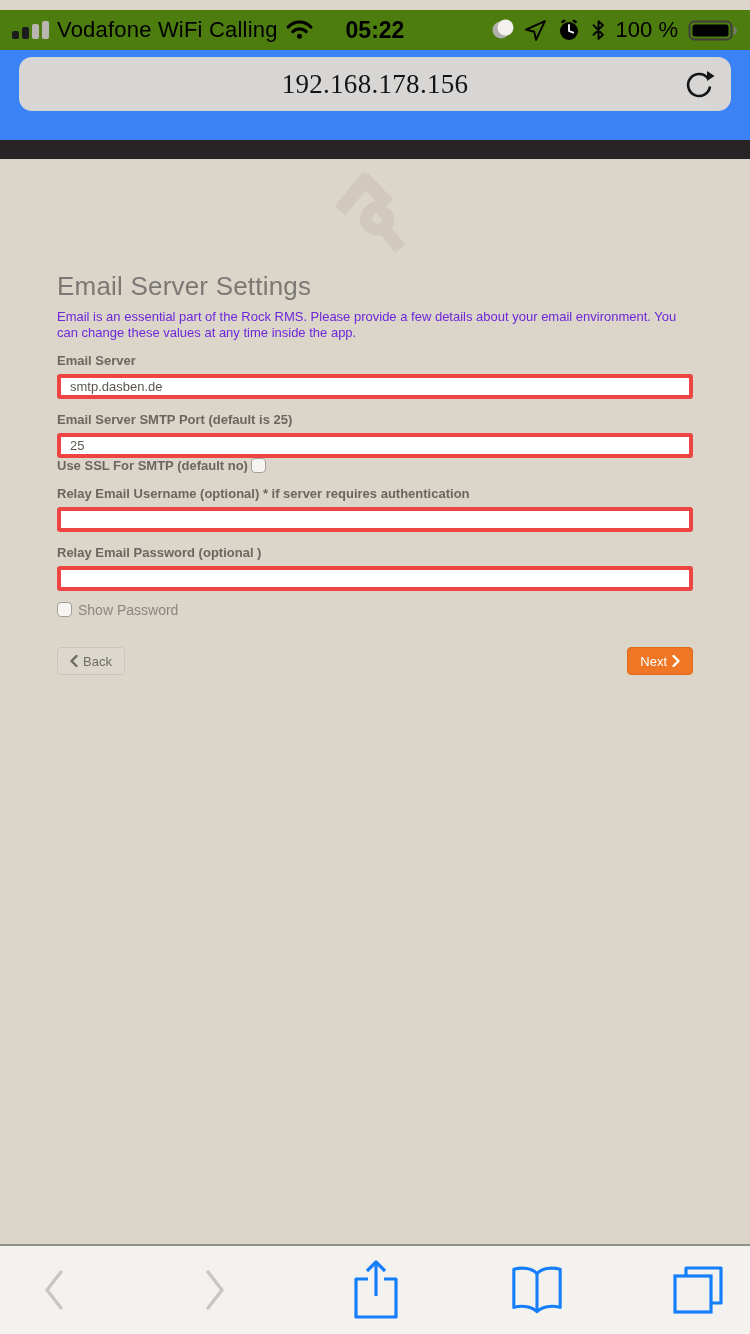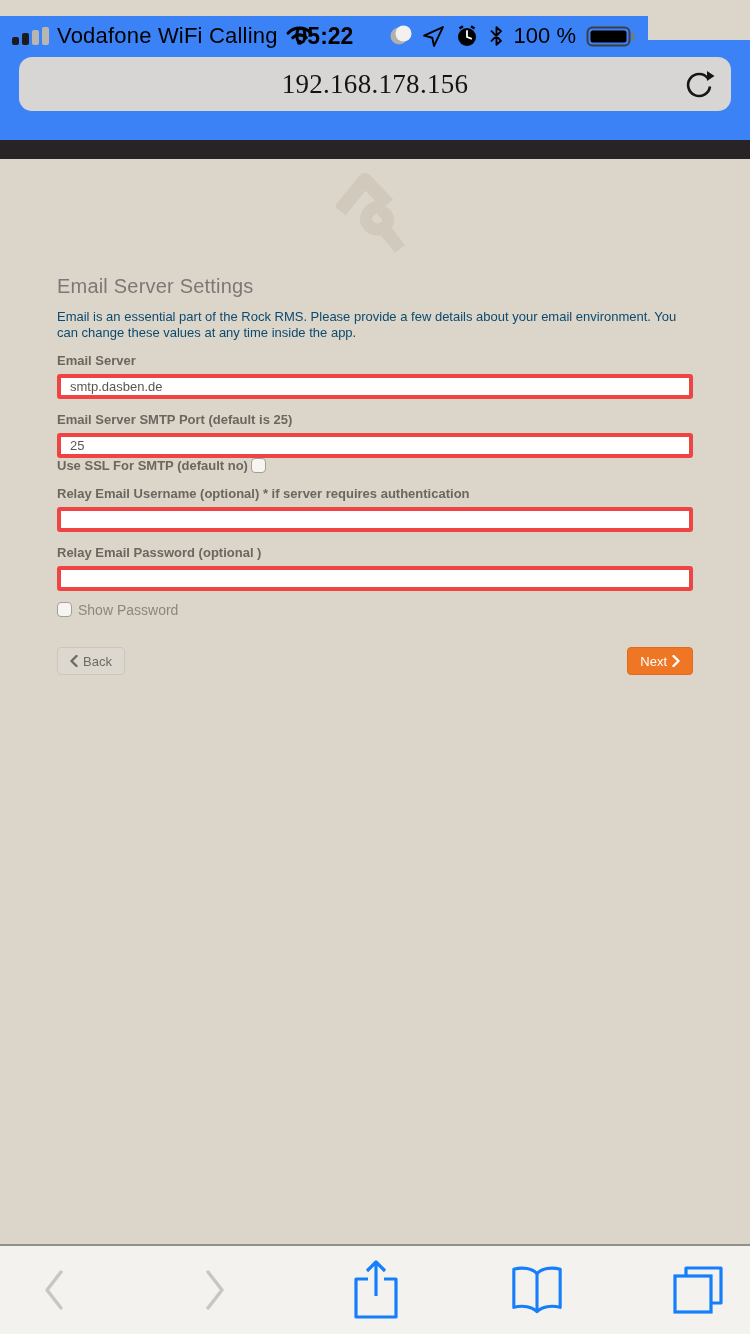--- a/index.html
+++ b/index.html
@@ -5,22 +5,22 @@
   * { margin:0; padding:0; box-sizing:border-box; }
   html,body { background:#555; }
   .phone {
     position:relative; width:750px; height:1334px; margin:0 auto;
     background:#dcd5ca; overflow:hidden;
     font-family:"Liberation Sans", sans-serif;
   }
 
   
   .status-bar {
-    position:absolute; top:16px; left:0; width:648px; height:40px;
-    background:#3b82f6; display:flex; align-items:center;
+    position:absolute; top:10px; left:0; width:750px; height:40px;
+    background:#4d7c0f; display:flex; align-items:center;
     padding:0 12px; z-index:5;
   }
   .sb-left { display:flex; align-items:center; gap:8px; }
   .signal { display:flex; align-items:flex-end; gap:3px; height:20px; padding-bottom:1px; }
   .signal i { display:block; width:7px; border-radius:2px; }
   .sb1 { height:8px;  background:#1c1c1e; }
   .sb2 { height:12px; background:#1c1c1e; }
   .sb3 { height:15px; background:#b9b6b2; }
   .sb4 { height:18px; background:#b9b6b2; }
   .carrier { font-size:22px; color:#000; letter-spacing:.2px; white-space:nowrap; }
@@ -49,25 +49,25 @@
     position:absolute; top:140px; left:0; width:750px; height:19px;
     background:#282425;
   }
   .content {
     position:absolute; top:159px; left:0; width:750px; height:1085px;
     background:#dcd5ca;
   }
   .logo-wrap { text-align:center; padding-top:13px; height:95px; }
   .inner { padding:0 57px; }
   .page-title {
-    font-size:20px; font-weight:300; color:#7b7975; letter-spacing:.2px;
+    font-size:26px; font-weight:300; color:#7b7975; letter-spacing:.2px;
     margin-top:14px; line-height:36px;
   }
   .page-desc {
-    font-size:13px; color:#0c4a6e; line-height:15.5px; margin-top:5px;
+    font-size:13px; color:#6d28d9; line-height:15.5px; margin-top:5px;
   }
   .field-label {
     display:block; font-size:13px; font-weight:700; color:#6b675f;
     margin-top:13px; margin-bottom:6px; line-height:15px;
   }
   .text-input {
     display:block; width:100%; height:25px;
     border:4px solid #ef4444; border-radius:3px; background:#fff;
     font-family:"Liberation Sans", sans-serif;
     font-size:13px; color:#5b5750; padding:0 9px; outline:none;

